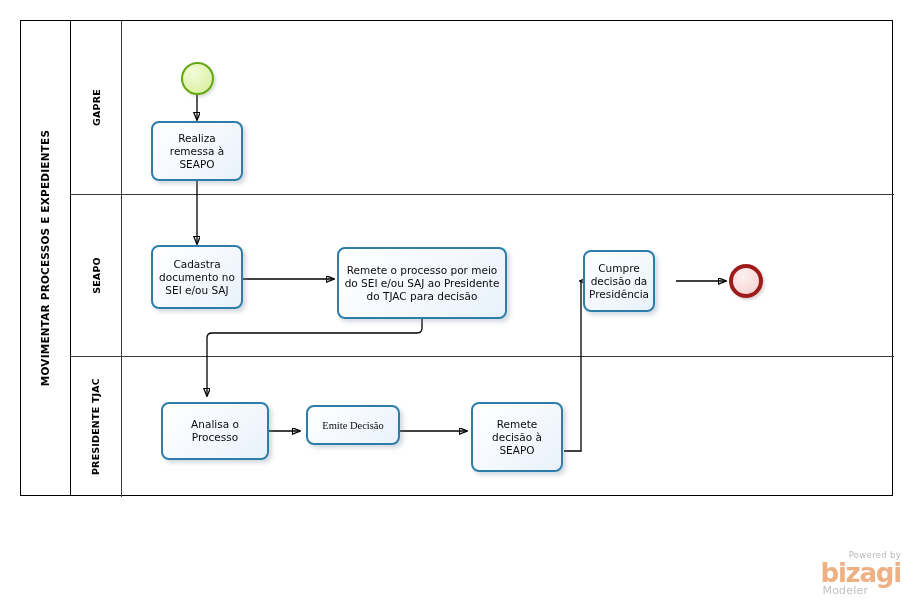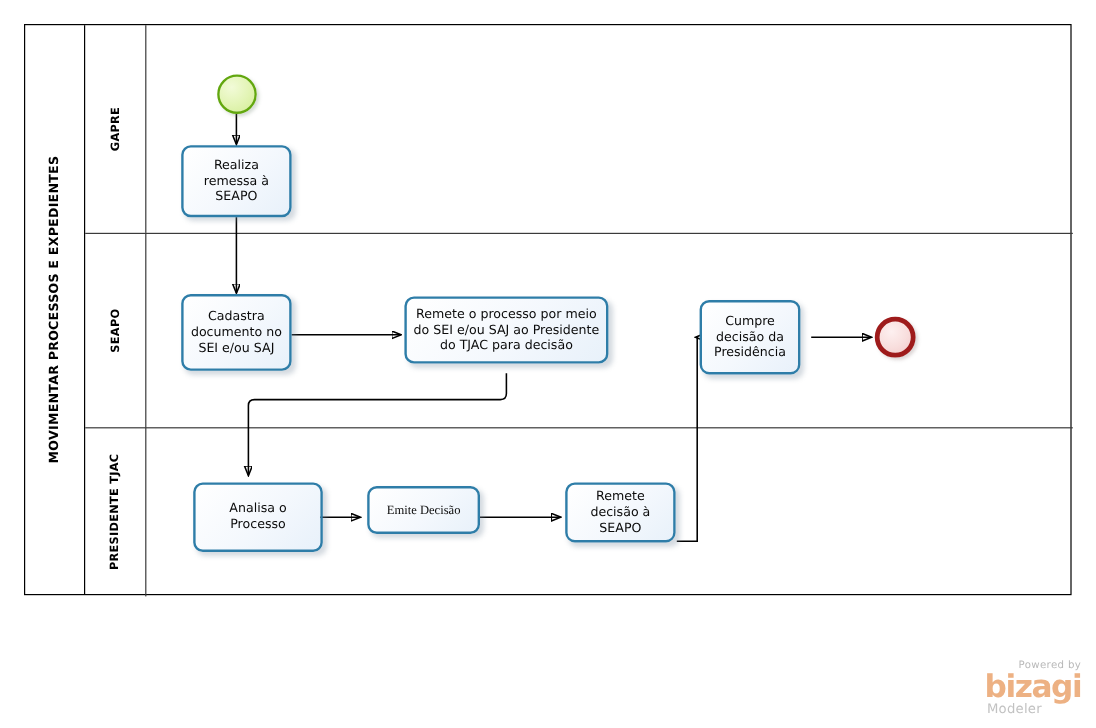--- a/index.html
+++ b/index.html
@@ -258,42 +258,42 @@
 remessa à
 SEAPO</span>
   </div>
 
   <div class="task" style="left:151px; top:245px; width:92px; height:64px;">
     <span class="task-text" style="white-space:pre-line;">Cadastra
 documento no
 SEI e/ou SAJ</span>
   </div>
 
-  <div class="task" style="left:337px; top:247px; width:170px; height:56px;">
+  <div class="task" style="left:337px; top:247px; width:170px; height:72px;">
     <span class="task-text" style="white-space:pre-line;">Remete o processo por meio
 do SEI e/ou SAJ ao Presidente
 do TJAC para decisão</span>
   </div>
 
-  <div class="task" style="left:583px; top:250px; width:84px; height:62px;">
+  <div class="task" style="left:583px; top:250px; width:72px; height:62px;">
     <span class="task-text" style="white-space:pre-line;">Cumpre
 decisão da
 Presidência</span>
   </div>
 
   <div class="task" style="left:161px; top:402px; width:108px; height:58px;">
     <span class="task-text" style="white-space:pre-line;">Analisa o
 Processo</span>
   </div>
 
   <div class="task" style="left:306px; top:405px; width:94px; height:40px;font-family:Liberation Serif, serif;">
     <span class="task-text" style="white-space:pre-line;">Emite Decisão</span>
   </div>
 
-  <div class="task" style="left:471px; top:402px; width:92px; height:50px;">
+  <div class="task" style="left:471px; top:402px; width:92px; height:70px;">
     <span class="task-text" style="white-space:pre-line;">Remete
 decisão à
 SEAPO</span>
   </div>
 
   <div class="logo">
     <div class="powered">Powered by</div>
     <div class="brand">bizagi</div>
     <div class="modeler">Modeler</div>
   </div>

